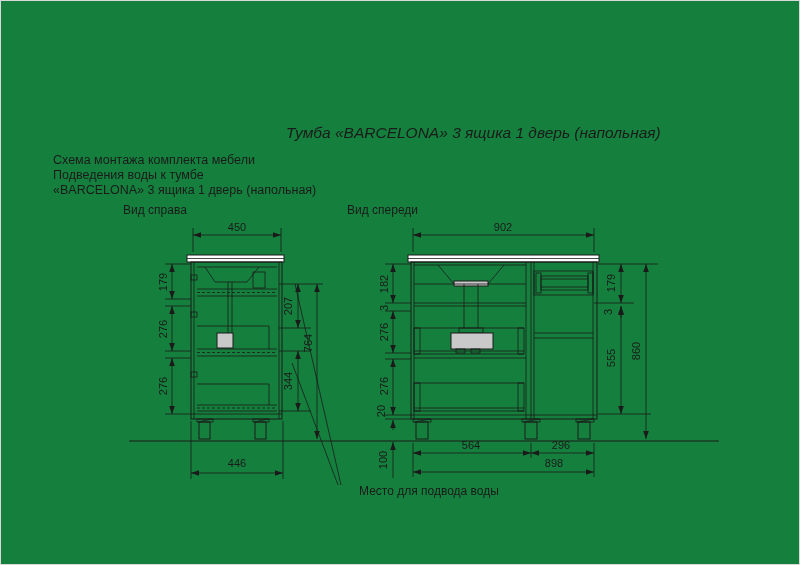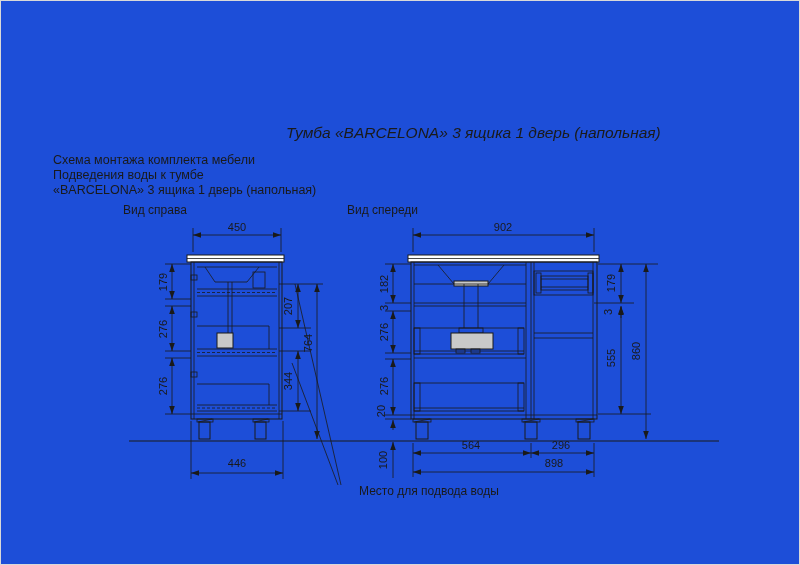--- a/index.html
+++ b/index.html
@@ -1,17 +1,17 @@
 <!DOCTYPE html>
 <html><head>
 <meta charset="utf-8">
 <style>
   html,body{margin:0;padding:0;background:#ffffff;}
   .page{
-    position:relative;width:798px;height:563px;background:#1d4ed8;
+    position:relative;width:798px;height:563px;background:#15803d;
     border:1px solid #d9d9d9;overflow:hidden;
     font-family:"Liberation Sans",sans-serif;
   }
   svg{display:block;}
   svg text{fill:#1a1a1a;font-family:"Liberation Sans",sans-serif;}
   .t-title{font-size:15.5px;font-style:italic;}
   .t-sub{font-size:12.5px;}
   .t-view{font-size:12px;}
   .t-dim{font-size:11px;}
   .ln{stroke:#1a1a1a;stroke-width:1;fill:none;}

